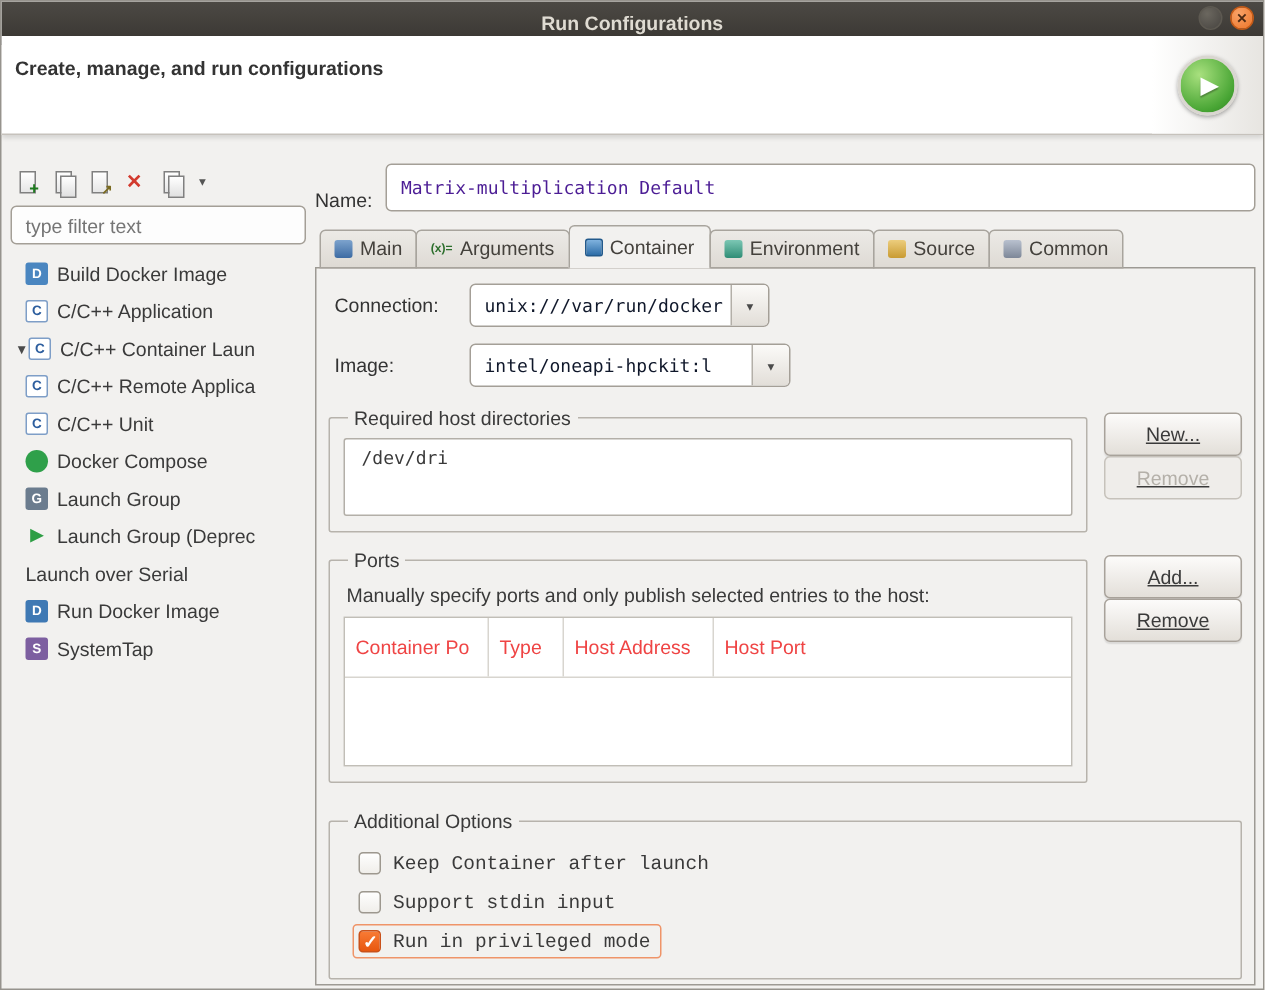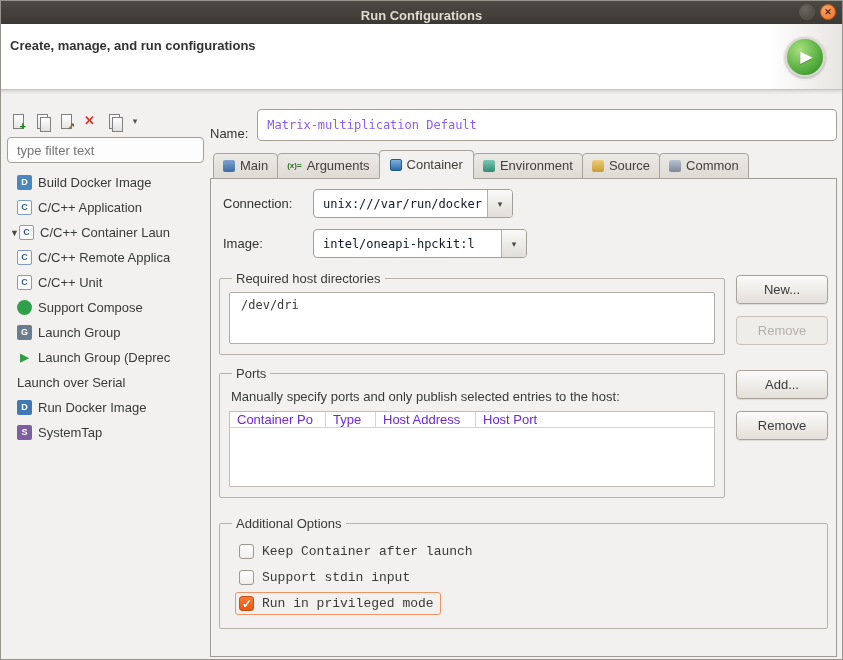--- a/index.html
+++ b/index.html
@@ -48,21 +48,21 @@
   .ic-stap { background:#7d5fa0; }
   .tlabel { color:#3a3a3a; }
   .tree-row.selected { background:#ee6331; }
   .tree-row.selected .tlabel { color:#ffffff; }
   .tree-row.child { padding-left:28px; }
 
   
   .main { position:absolute; left:209px; top:108px; width:627px; height:548px; display:flex; flex-direction:column; }
   .name-row { display:flex; align-items:flex-end; gap:9px; flex:0 0 auto; }
   .flabel { color:#333; }
-  .name-input { flex:1; height:28px; border:1px solid #a49f97; border-radius:4px; background:#fff; padding:15px 9px; font-family:"DejaVu Sans Mono",monospace; font-size:12px; color:#8b5cf6; outline:none; }
+  .name-input { flex:1; height:28px; border:1px solid #a49f97; border-radius:4px; background:#fff; padding:15px 9px; font-family:"DejaVu Sans Mono",monospace; font-size:12px; color:#4c1d95; outline:none; }
 
   .tabs { display:flex; margin-top:9px; padding-left:3px; position:relative; z-index:2; margin-bottom:-1px; flex:0 0 auto; }
   .tab { display:flex; align-items:center; gap:5px; padding:4px 9px 5px; background:linear-gradient(#eceae6,#dedad4); border:1px solid #a8a49d; margin-right:-1px; border-radius:4px 4px 0 0; color:#44413c; cursor:pointer; align-self:flex-end; }
   .tab.active { background:#f2f1ef; border-bottom:1px solid #f2f1ef; padding:6px 10px 6px; }
   .tab-ico { width:12px; height:12px; border-radius:2px; flex:0 0 auto; }
   .ico-main { background:linear-gradient(#7da3cd,#3c6ba3); }
   .ico-args { width:auto; height:auto; font:bold 8px/12px "Liberation Sans",sans-serif; color:#2c6e2c; background:none; }
   .ico-container { background:linear-gradient(#7fb2de,#2d6da8); border:1px solid #235a8c; }
   .ico-env { background:linear-gradient(#7cc7b4,#2f8d76); }
   .ico-source { background:linear-gradient(#ecc briefly) } 
@@ -74,31 +74,31 @@
   .form-row { display:flex; align-items:center; margin-bottom:11px; padding-left:4px; }
   .form-row .flabel { width:90px; flex:0 0 auto; }
   .combo { display:flex; height:29px; border:1px solid #a49f97; border-radius:4px; background:#fff; overflow:hidden; cursor:pointer; }
   .cvalue { padding:0 9px; display:flex; align-items:center; font-family:"DejaVu Sans Mono",monospace; font-size:12px; color:#0f172a; white-space:nowrap; overflow:hidden; }
   .carrow { width:25px; margin-left:auto; background:linear-gradient(#fbfaf8,#e2ded8); border-left:1px solid #b3afa8; display:flex; align-items:center; justify-content:center; font-size:9px; color:#4a4a4a; flex:0 0 auto; }
 
   .section { display:flex; align-items:flex-start; margin-bottom:11px; }
   .section.last { margin-top:18px; margin-bottom:0; }
   fieldset.group { flex:1; border:1px solid #b7b3ac; border-radius:2px; padding:6px 9px 10px 9px; min-width:0; }
   fieldset.group legend { padding:0 4px; margin-left:3px; color:#3a3a3a; }
-  .btn-col { width:92px; flex:0 0 auto; margin-left:11px; display:flex; flex-direction:column; gap:12px; padding-top:4px; }
+  .btn-col { width:92px; flex:0 0 auto; margin-left:11px; display:flex; flex-direction:column; gap:0; padding-top:4px;text-decoration:underline; }
   .btn { height:29px; border:1px solid #a8a29a; border-radius:4px; background:linear-gradient(#fcfbfa,#e3dfd9); color:#3a3a3a; font-size:13px; font-family:"Liberation Sans",sans-serif; cursor:pointer; box-shadow:0 1px 1px rgba(0,0,0,0.1); }
   .btn.disabled { background:#efedea; color:#b4b0a9; border-color:#c6c2bb; box-shadow:none; cursor:default; }
 
   .dir-list { background:#fff; border:1px solid #b3afa8; border-radius:2px; height:52px; padding:5px 11px; }
   .dir-item { font-family:"DejaVu Sans Mono",monospace; font-size:12px; color:#3a3a3a; }
 
   .ports-desc { margin:2px 0 7px 2px; color:#3a3a3a; }
   .ptable { background:#fff; border:1px solid #c1beb7; }
   .ptable-header { display:flex; border-bottom:1px solid #d8d5cf; }
-  .pth { padding:0 7px; color:#6d28d9; border-right:1px solid #d8d5cf; white-space:nowrap; overflow:hidden; }
+  .pth { padding:12px 7px; color:#ef4444; border-right:1px solid #d8d5cf; white-space:nowrap; overflow:hidden; }
   .pth.c0 { width:96px; flex:0 0 auto; }
   .pth.c1 { width:50px; flex:0 0 auto; }
   .pth.c2 { width:100px; flex:0 0 auto; }
   .pth.c3 { flex:1; border-right:none; }
   .ptable-body { height:58px; }
 
   .chk-row { display:flex; align-items:flex-end; gap:8px; margin:3px 0 3px 6px; padding:3px 6px 3px 3px; width:max-content; border:1px solid transparent; cursor:pointer;font-family:Liberation Mono, monospace; }
   .chk-row.focused { border:1px solid #ef9468; border-radius:3px; }
   .chk { width:15px; height:15px; border:1px solid #9d988f; border-radius:3px; background:linear-gradient(#fefefe,#f0eeea); flex:0 0 auto; position:relative; }
   .chk.checked { background:linear-gradient(#f87b35,#e8570f); border-color:#c9511a; }
@@ -166,21 +166,21 @@
 
       <div class="tree-row">
         <span class="pad-leaf"></span>
         <span class="ticon ic-c">C</span>
         <span class="tlabel">C/C++ Unit</span>
       </div>
 
       <div class="tree-row">
         <span class="pad-leaf"></span>
         <span class="ticon ic-compose"></span>
-        <span class="tlabel">Support Compose</span>
+        <span class="tlabel">Docker Compose</span>
       </div>
 
       <div class="tree-row">
         <span class="pad-leaf"></span>
         <span class="ticon ic-group">G</span>
         <span class="tlabel">Launch Group</span>
       </div>
 
       <div class="tree-row">
         <span class="pad-leaf"></span>

